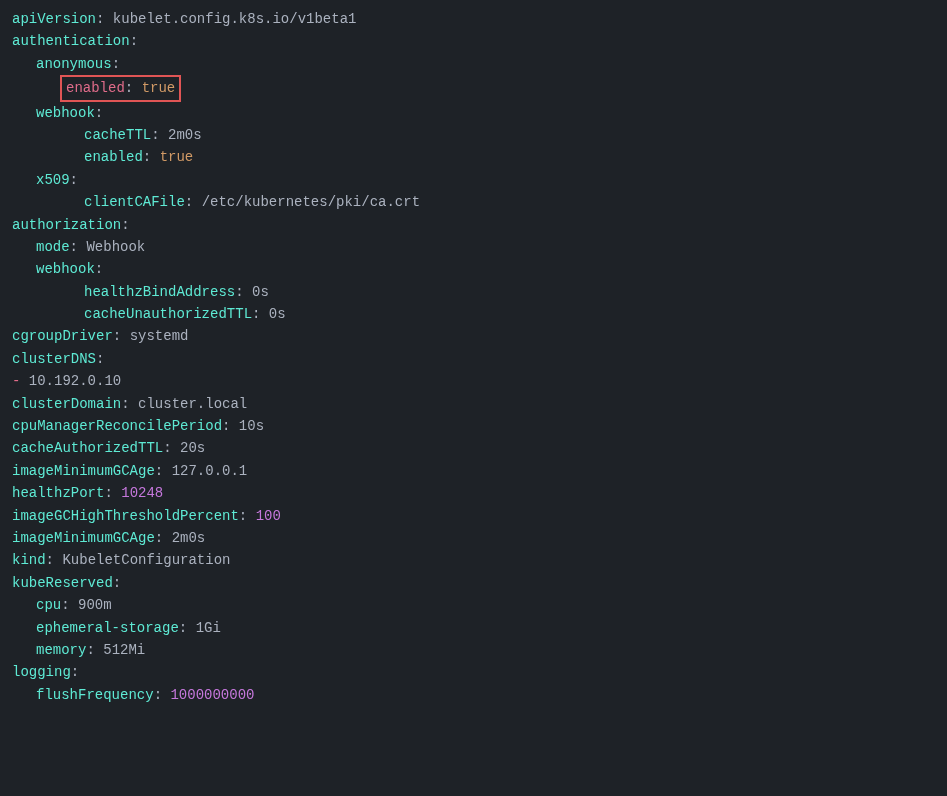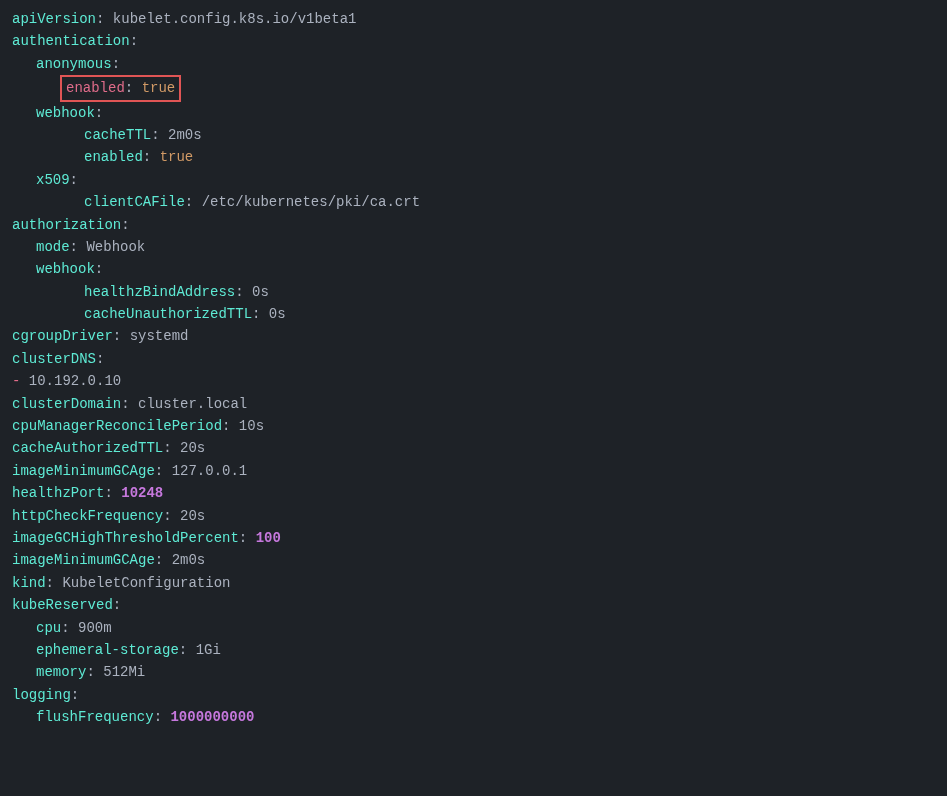--- a/index.html
+++ b/index.html
@@ -31,21 +31,20 @@
       color: #abb2bf;
     }
 
     .value-bool-true {
       color: #d19a66;
       margin-top: 26px;
     }
 
     .value-special {
       color: #c678dd;
-      font-weight: bold;
     }
 
     .indent-1 {
       padding-left: 24px;
     }
 
     .indent-3 {
       padding-left: 72px;
     }
 
@@ -95,21 +94,20 @@
     <div class="line indent-3"><span class="key">healthzBindAddress</span><span class="colon">: </span><span class="value-string">0s</span></div>
     <div class="line indent-3"><span class="key">cacheUnauthorizedTTL</span><span class="colon">: </span><span class="value-string">0s</span></div>
     <div class="line"><span class="key">cgroupDriver</span><span class="colon">: </span><span class="value-string">systemd</span></div>
     <div class="line"><span class="key">clusterDNS</span><span class="colon">:</span></div>
     <div class="line"><span class="dash">- </span><span class="value-string">10.192.0.10</span></div>
     <div class="line"><span class="key">clusterDomain</span><span class="colon">: </span><span class="value-string">cluster.local</span></div>
     <div class="line"><span class="key">cpuManagerReconcilePeriod</span><span class="colon">: </span><span class="value-string">10s</span></div>
     <div class="line"><span class="key">cacheAuthorizedTTL</span><span class="colon">: </span><span class="value-string">20s</span></div>
     <div class="line"><span class="key">imageMinimumGCAge</span><span class="colon">: </span><span class="value-string">127.0.0.1</span></div>
     <div class="line"><span class="key">healthzPort</span><span class="colon">: </span><span class="value-special">10248</span></div>
-    <div class="line"><span class="key">httpCheckFrequency</span><span class="colon">: </span><span class="value-string">20s</span></div>
     <div class="line"><span class="key">imageGCHighThresholdPercent</span><span class="colon">: </span><span class="value-special">100</span></div>
     <div class="line"><span class="key">imageMinimumGCAge</span><span class="colon">: </span><span class="value-string">2m0s</span></div>
     <div class="line"><span class="key">kind</span><span class="colon">: </span><span class="value-string">KubeletConfiguration</span></div>
     <div class="line"><span class="key">kubeReserved</span><span class="colon">:</span></div>
     <div class="line indent-1"><span class="key">cpu</span><span class="colon">: </span><span class="value-string">900m</span></div>
     <div class="line indent-1"><span class="key">ephemeral-storage</span><span class="colon">: </span><span class="value-string">1Gi</span></div>
     <div class="line indent-1"><span class="key">memory</span><span class="colon">: </span><span class="value-string">512Mi</span></div>
     <div class="line"><span class="key">logging</span><span class="colon">:</span></div>
     <div class="line indent-1"><span class="key">flushFrequency</span><span class="colon">: </span><span class="value-special">1000000000</span></div>
   </div>

